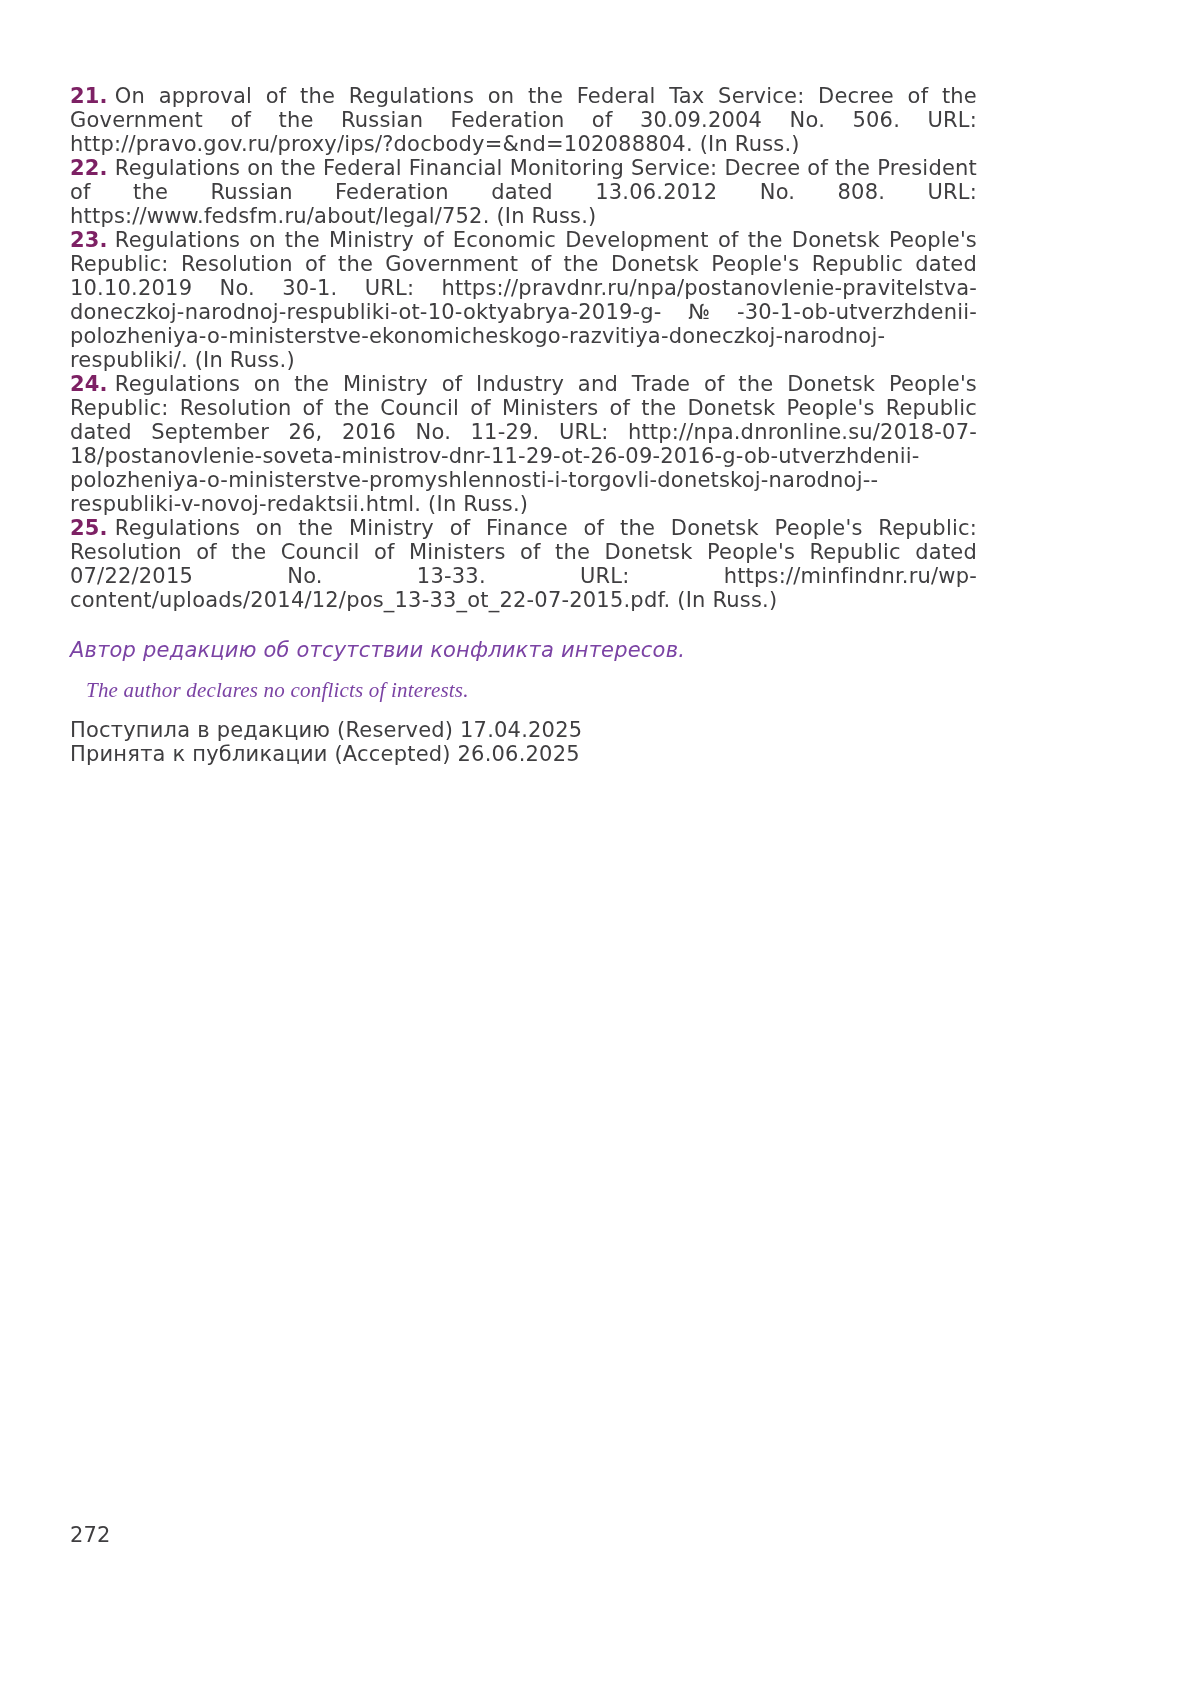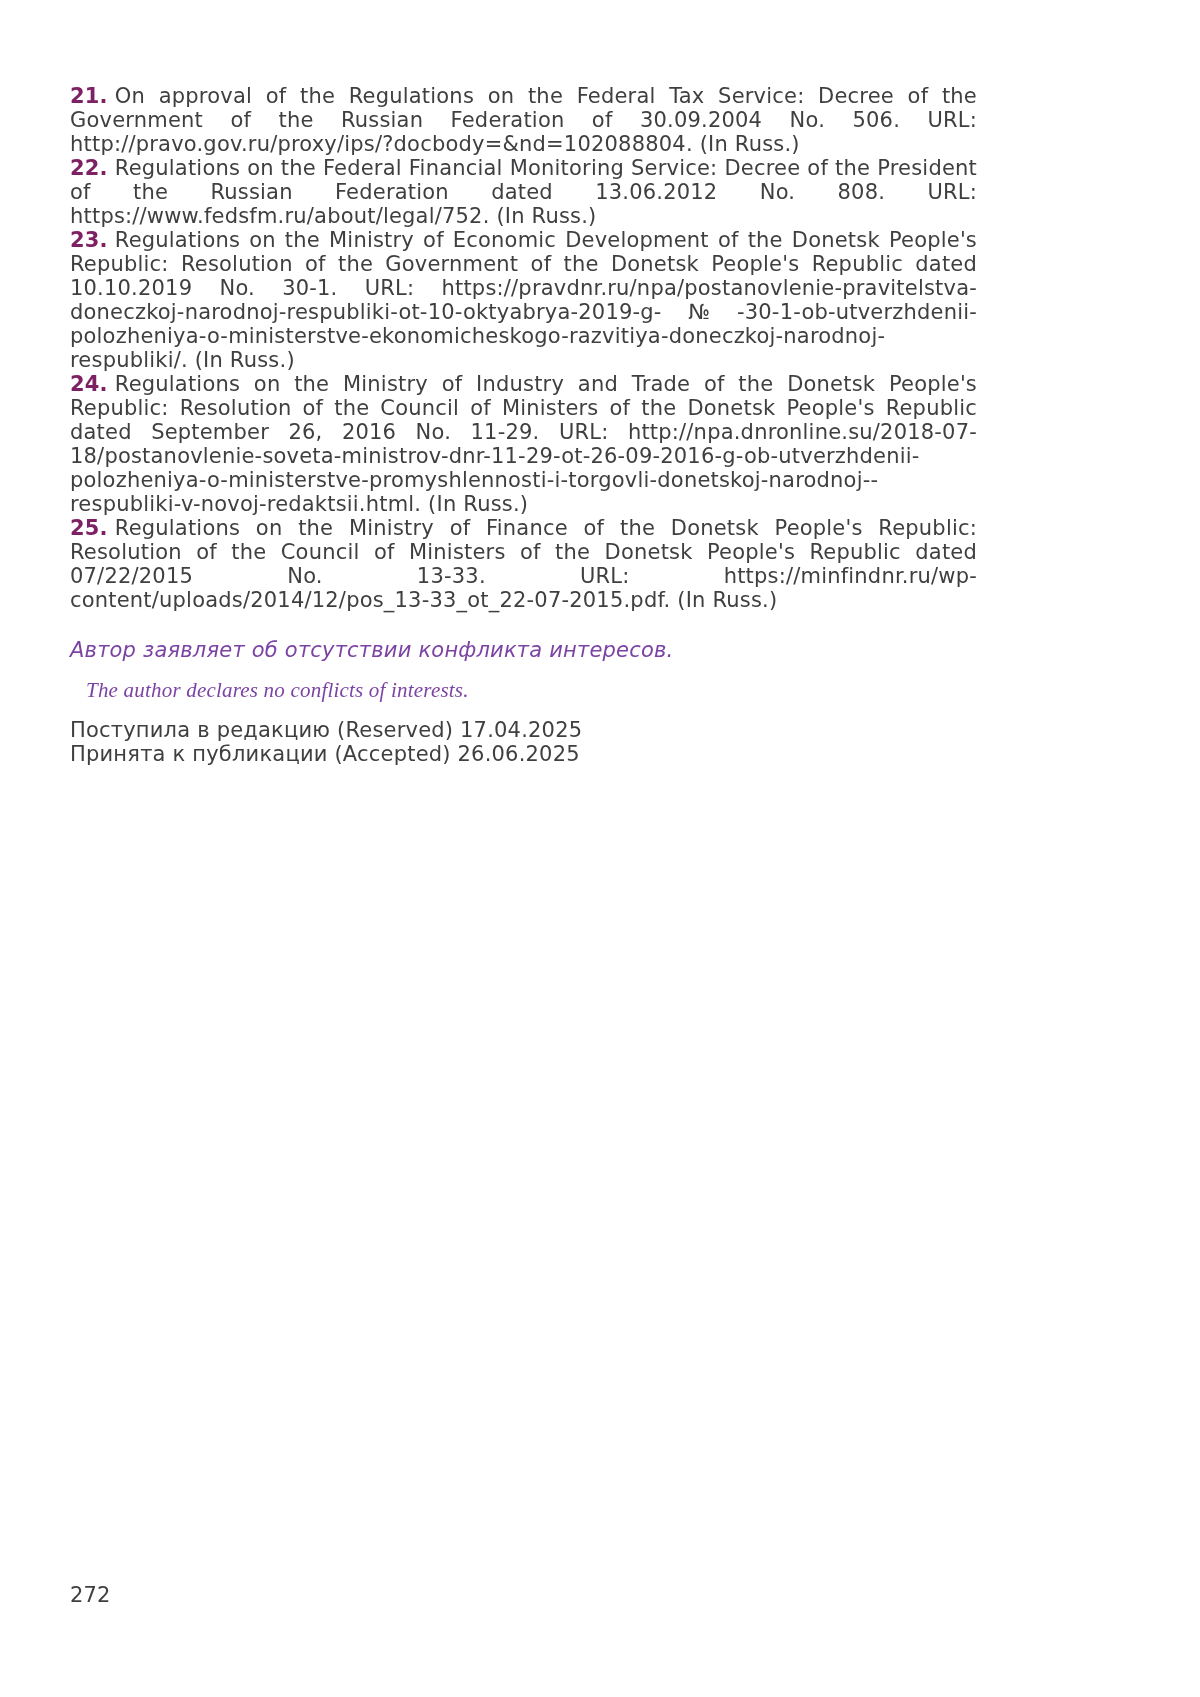--- a/index.html
+++ b/index.html
@@ -50,39 +50,39 @@
     font-style: italic;
     color: var(--accent-purple, #7b43a4);
     font-family: Liberation Serif, serif;
   }
   .date-line {
     margin: 0;
   }
   .page-number {
     position: absolute;
     left: 70px;
-    top: 1583px;
+    top: 1523px;
     font-size: 21px;
     color: var(--body-text, #3f3e40);
   }
 </style>
 </head>
 <body>
 
 <div class="page">
 
   <div>
     <p class="ref"><span class="ref-num">21.</span><span>On approval of the Regulations on the Federal Tax Service: Decree of the Government of the Russian Federation of 30.09.2004 No. 506. URL: http://pravo.gov.ru/proxy/ips/?docbody=&amp;nd=102088804. (In Russ.)</span></p>
     <p class="ref"><span class="ref-num">22.</span><span>Regulations on the Federal Financial Monitoring Service: Decree of the President of the Russian Federation dated 13.06.2012 No. 808. URL: https://www.fedsfm.ru/about/legal/752. (In Russ.)</span></p>
     <p class="ref"><span class="ref-num">23.</span><span>Regulations on the Ministry of Economic Development of the Donetsk People's Republic: Resolution of the Government of the Donetsk People's Republic dated 10.10.2019 No. 30-1. URL: https://pravdnr.ru/npa/postanovlenie-pravitelstva-doneczkoj-narodnoj-respubliki-ot-10-oktyabrya-2019-g-№-30-1-ob-utverzhdenii-polozheniya-o-ministerstve-ekonomicheskogo-razvitiya-doneczkoj-narodnoj-respubliki/. (In Russ.)</span></p>
     <p class="ref"><span class="ref-num">24.</span><span>Regulations on the Ministry of Industry and Trade of the Donetsk People's Republic: Resolution of the Council of Ministers of the Donetsk People's Republic dated September 26, 2016 No. 11-29. URL: http://npa.dnronline.su/2018-07-18/postanovlenie-soveta-ministrov-dnr-11-29-ot-26-09-2016-g-ob-utverzhdenii-polozheniya-o-ministerstve-promyshlennosti-i-torgovli-donetskoj-narodnoj--respubliki-v-novoj-redaktsii.html. (In Russ.)</span></p>
     <p class="ref"><span class="ref-num">25.</span><span>Regulations on the Ministry of Finance of the Donetsk People's Republic: Resolution of the Council of Ministers of the Donetsk People's Republic dated 07/22/2015 No. 13-33. URL: https://minfindnr.ru/wp-content/uploads/2014/12/pos_13-33_ot_22-07-2015.pdf. (In Russ.)</span></p>
   </div>
 
 
-  <p class="conflict-ru">Автор заявляет об отсутствии конфликта интересов.</p>
+  <p class="conflict-ru">Автор редакцию об отсутствии конфликта интересов.</p>
   <p class="conflict-en">The author declares no conflicts of interests.</p>
 
   <p class="date-line">Поступила в редакцию (Reserved) 17.04.2025</p>
   <p class="date-line">Принята к публикации (Accepted) 26.06.2025</p>
 
   <div class="page-number">272</div>
 </div>
 
 </body></html>

